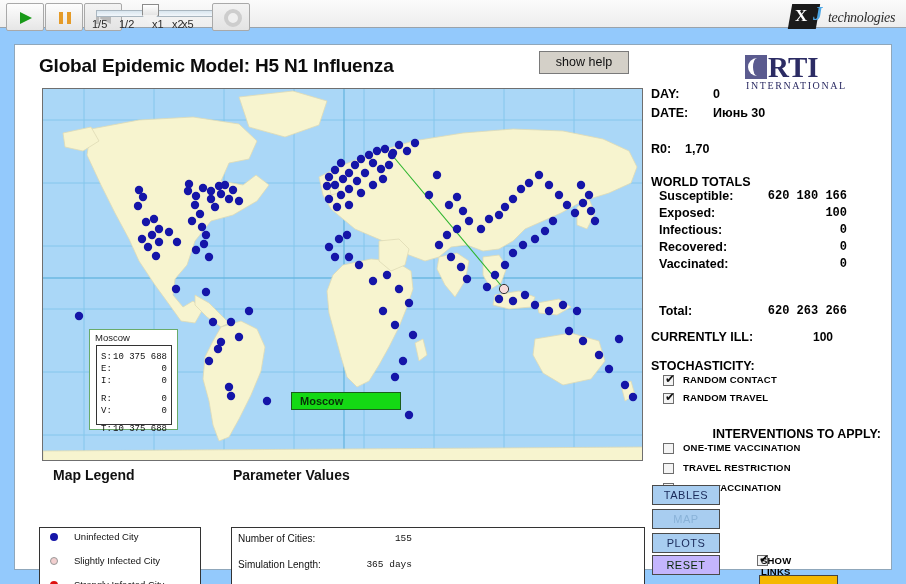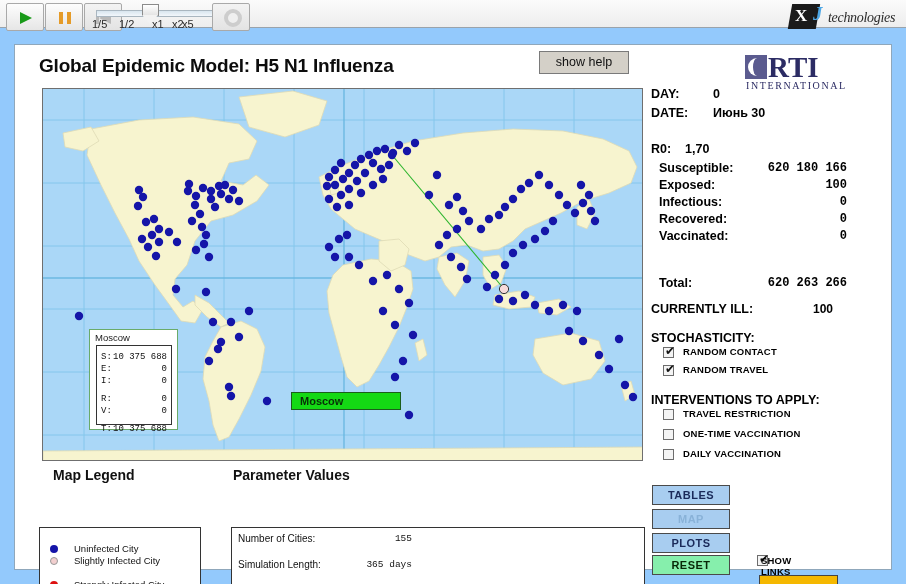--- a/index.html
+++ b/index.html
@@ -143,27 +143,27 @@
   .params-box{
     position:absolute;left:216px;top:482px;width:414px;height:74px;
     border:1px solid #333;background:#fff;box-sizing:border-box;
   }
   .prow{position:relative;height:12.5px;font-size:10px;color:#111;}
   .prow .k{position:absolute;left:6px;top:0;}
   .prow .v{position:absolute;top:0;font-family:"Liberation Mono",monospace;font-size:9.5px;}
 
   
   .btn{
-    position:absolute;width:78px;height:20px;
+    position:absolute;width:68px;height:20px;
     background:#a8cdf0;border:1px solid #4a4a4a;box-sizing:border-box;
-    font-size:11px;font-weight:bold;color:#1a2a5a;text-align:center;line-height:18px;
+    font-size:11px;font-weight:normal;color:#1a2a5a;text-align:center;line-height:18px;
     letter-spacing:0.5px;
   }
   .btn.disabled{color:#89b2d8;}
-  .btn.reset{background:#86efac;color:#082808;}
+  .btn.reset{background:#c4b5fd;color:#082808;}
   .paused{
     position:absolute;left:744px;top:530px;width:79px;height:42px;
     background:#f5b800;border:1px solid #444;box-sizing:border-box;
     font-size:13px;font-style:italic;font-weight:bold;color:#1a1a1a;
     text-align:center;line-height:40px;
   }
   .showlinks{position:absolute;left:742px;top:510px;height:14px;}
   .showlinks .cbox{left:0;top:0;}
   .showlinks .cblbl{left:4px;top:0px;}
 </style>
@@ -499,20 +499,21 @@
       </div>
       <div class="srow">
         <span class="lbl">DATE:</span>
         <span class="val">Июнь 30</span>
       </div>
       <div class="srow" style="margin-top:17px;">
         <span class="lbl">R0:</span>
         <span class="val" style="left:34px;">1,70</span>
       </div>
 
+      <div class="sechead" style="margin-top:14px;">WORLD TOTALS</div>
 
       <div class="wrow">
         <span class="k">Susceptible:</span>
         <span class="v">620 180 166</span>
       </div>
       <div class="wrow">
         <span class="k">Exposed:</span>
         <span class="v">100</span>
       </div>
       <div class="wrow">
@@ -545,44 +546,44 @@
           </span>
         <span class="cblbl">RANDOM CONTACT</span>
       </div>
       <div class="cbrow">
         <span class="cbox">
             <span class="ck">✔</span>
           </span>
         <span class="cblbl">RANDOM TRAVEL</span>
       </div>
 
-      <div class="sechead" style="margin-top:12px;">INTERVENTIONS TO APPLY:</div>
+      <div class="sechead" style="margin-top:18px;text-align:right;">INTERVENTIONS TO APPLY:</div>
       <div class="cbrow" style="height:20px;">
         <span class="cbox">
             <span class="ck"></span>
           </span>
-        <span class="cblbl">TRAVEL RESTRICTION</span>
+        <span class="cblbl">ONE-TIME VACCINATION</span>
       </div>
       <div class="cbrow" style="height:20px;">
         <span class="cbox">
             <span class="ck"></span>
           </span>
-        <span class="cblbl">ONE-TIME VACCINATION</span>
+        <span class="cblbl">TRAVEL RESTRICTION</span>
       </div>
       <div class="cbrow" style="height:20px;">
         <span class="cbox">
             <span class="ck"></span>
           </span>
         <span class="cblbl">DAILY VACCINATION</span>
       </div>
     </div>
 
     <div class="panel-title" style="left:38px;top:422px;">Map Legend</div>
     <div class="legend-box">
-      <div class="lrow" style="top:16px;text-align:center;">
+      <div class="lrow" style="top:4px;text-align:center;">
         <span class="sym">
             <span class="dotb"></span>
           </span>
         <span class="txt">Uninfected City</span>
       </div>
       <div class="lrow" style="top:16px;">
         <span class="sym">
             <span class="dotp"></span>
           </span>
         <span class="txt">Slightly Infected City</span>

